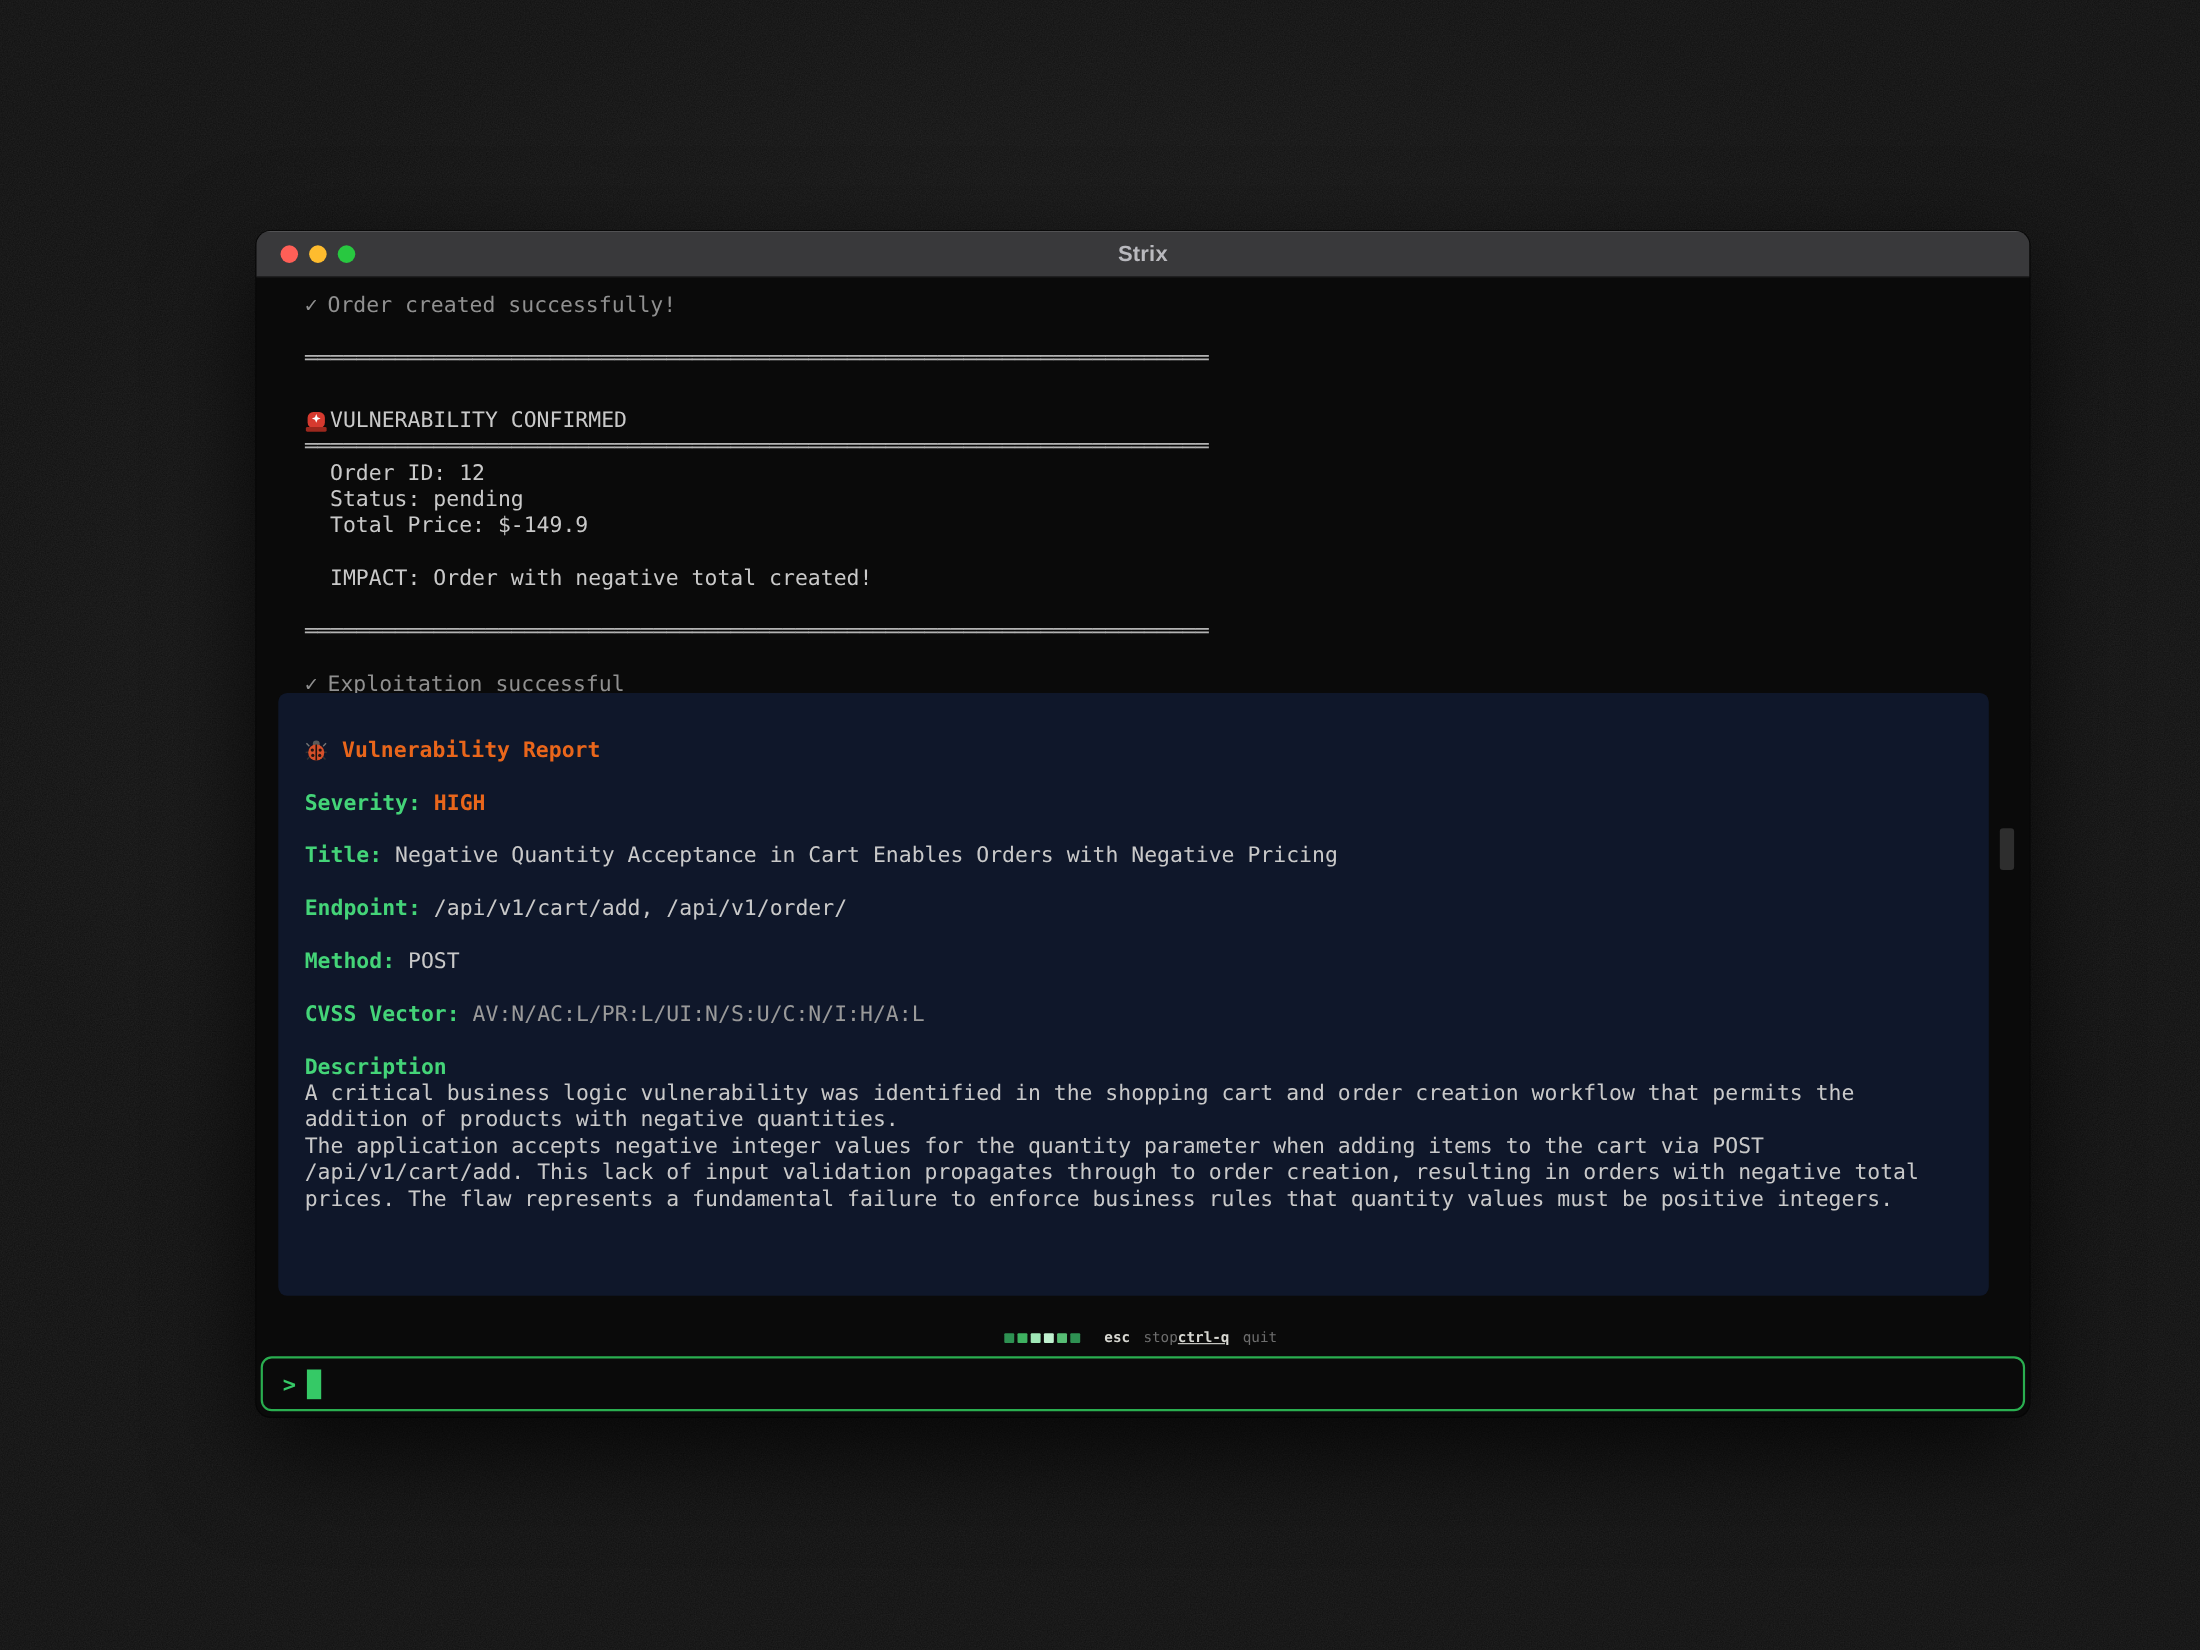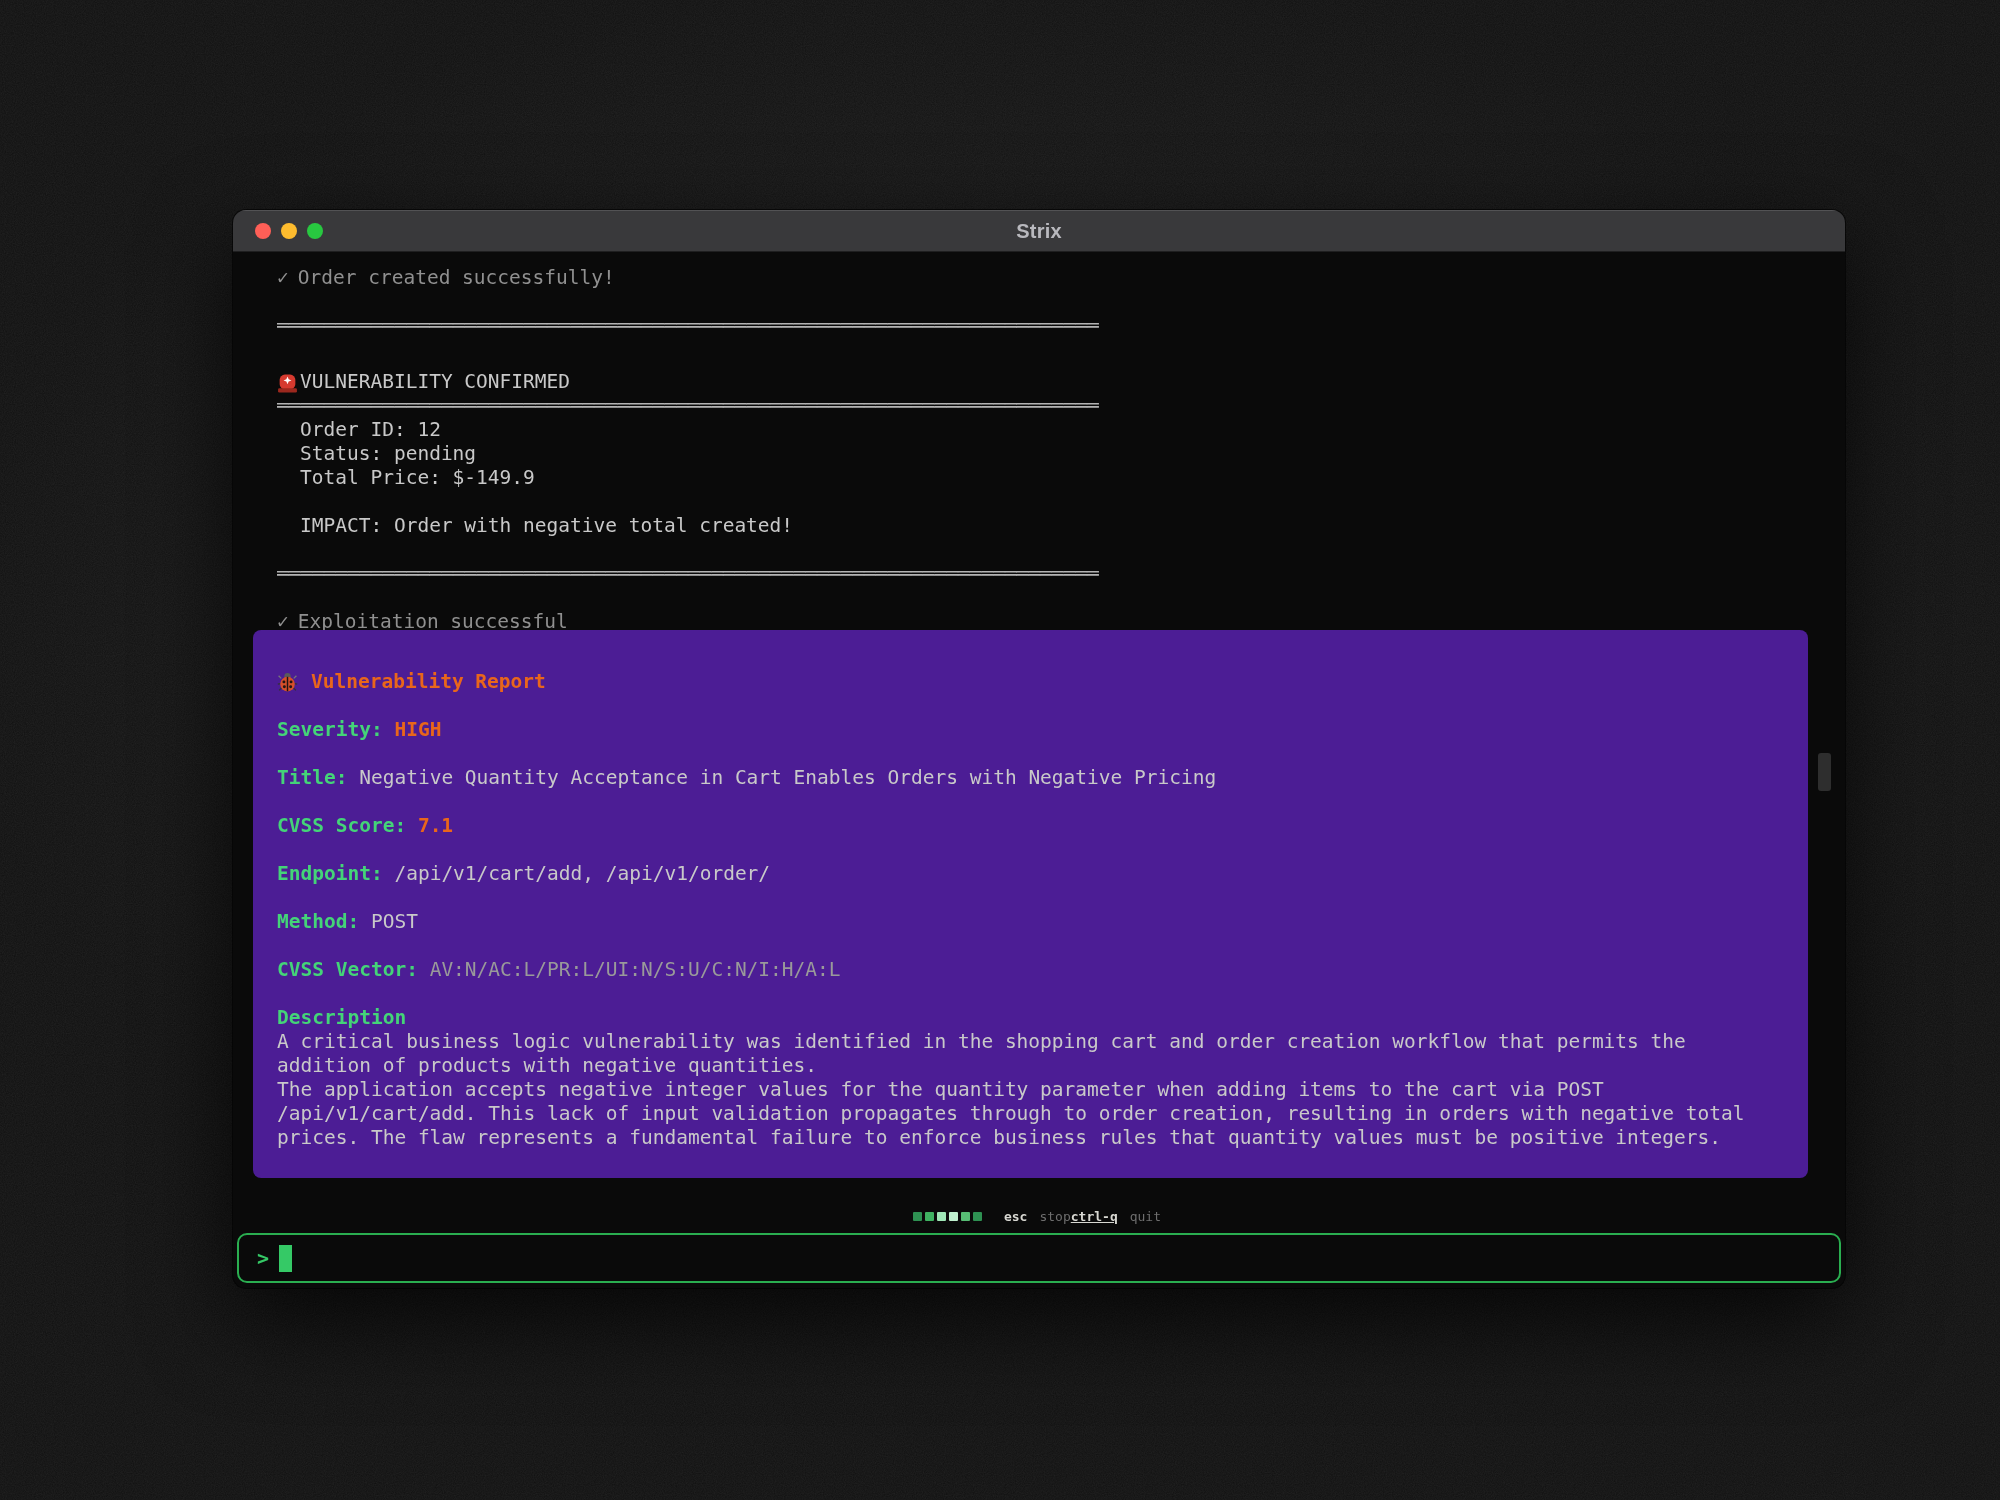--- a/index.html
+++ b/index.html
@@ -36,21 +36,21 @@
   .gap { height:24px; }
   .muted-line { color:#909090; }
   .sep { color:#b3b3b3; letter-spacing:0; white-space:pre; overflow:hidden; }
   .indent2 { padding-left:23px; }
   .icon-line { display:flex; align-items:flex-end; gap:2px;margin-top:32px; }
   .check { margin-right:9px; }
 
   
   .report {
     position:absolute; left:20px; top:420px; width:1555px; height:548px;
-    background:#4c1d95; border-radius:8px; overflow:hidden;
+    background:#0f172a; border-radius:8px; overflow:hidden;
     padding:40px 24px 0 24px;
     font-size:19.5px; line-height:24px; color:#c9c9c9;
   }
   .rep-head { display:flex; align-items:center; gap:13px; font-weight:bold; color:#e9661b; }
   .field { margin-top:24px; }
   .label { color:#44d478; font-weight:bold; }
   .val-orange { color:#e9661b; font-weight:bold; }
   .val-muted { color:#9a9a9a; }
   .desc-head { margin-top:24px; color:#44d478; font-weight:bold; }
   .para { white-space:normal; word-break:normal; overflow-wrap:break-word; }
@@ -149,21 +149,20 @@
         <circle cx="6.6" cy="10.4" r="1.4" fill="#231512"></circle>
         <circle cx="13.4" cy="10.4" r="1.4" fill="#231512"></circle>
         <circle cx="7" cy="15" r="1.4" fill="#231512"></circle>
         <circle cx="13" cy="15" r="1.4" fill="#231512"></circle>
       </svg>
       <span>Vulnerability Report</span>
     </div>
 
     <div class="field"><span class="label">Severity:</span> <span class="val-orange">HIGH</span></div>
     <div class="field"><span class="label">Title:</span> <span>Negative Quantity Acceptance in Cart Enables Orders with Negative Pricing</span></div>
-    <div class="field"><span class="label">CVSS Score:</span> <span class="val-orange">7.1</span></div>
     <div class="field"><span class="label">Endpoint:</span> <span>/api/v1/cart/add, /api/v1/order/</span></div>
     <div class="field"><span class="label">Method:</span> <span>POST</span></div>
     <div class="field"><span class="label">CVSS Vector:</span> <span class="val-muted">AV:N/AC:L/PR:L/UI:N/S:U/C:N/I:H/A:L</span></div>
 
     <div class="desc-head">Description</div>
     <div class="para">A critical business logic vulnerability was identified in the shopping cart and order creation workflow that permits the addition of products with negative quantities.</div>
     <div class="para">The application accepts negative integer values for the quantity parameter when adding items to the cart via POST /api/v1/cart/add. This lack of input validation propagates through to order creation, resulting in orders with negative total prices. The flaw represents a fundamental failure to enforce business rules that quantity values must be positive integers.</div>
   </div>
 
   <div class="scroll-thumb"></div>

